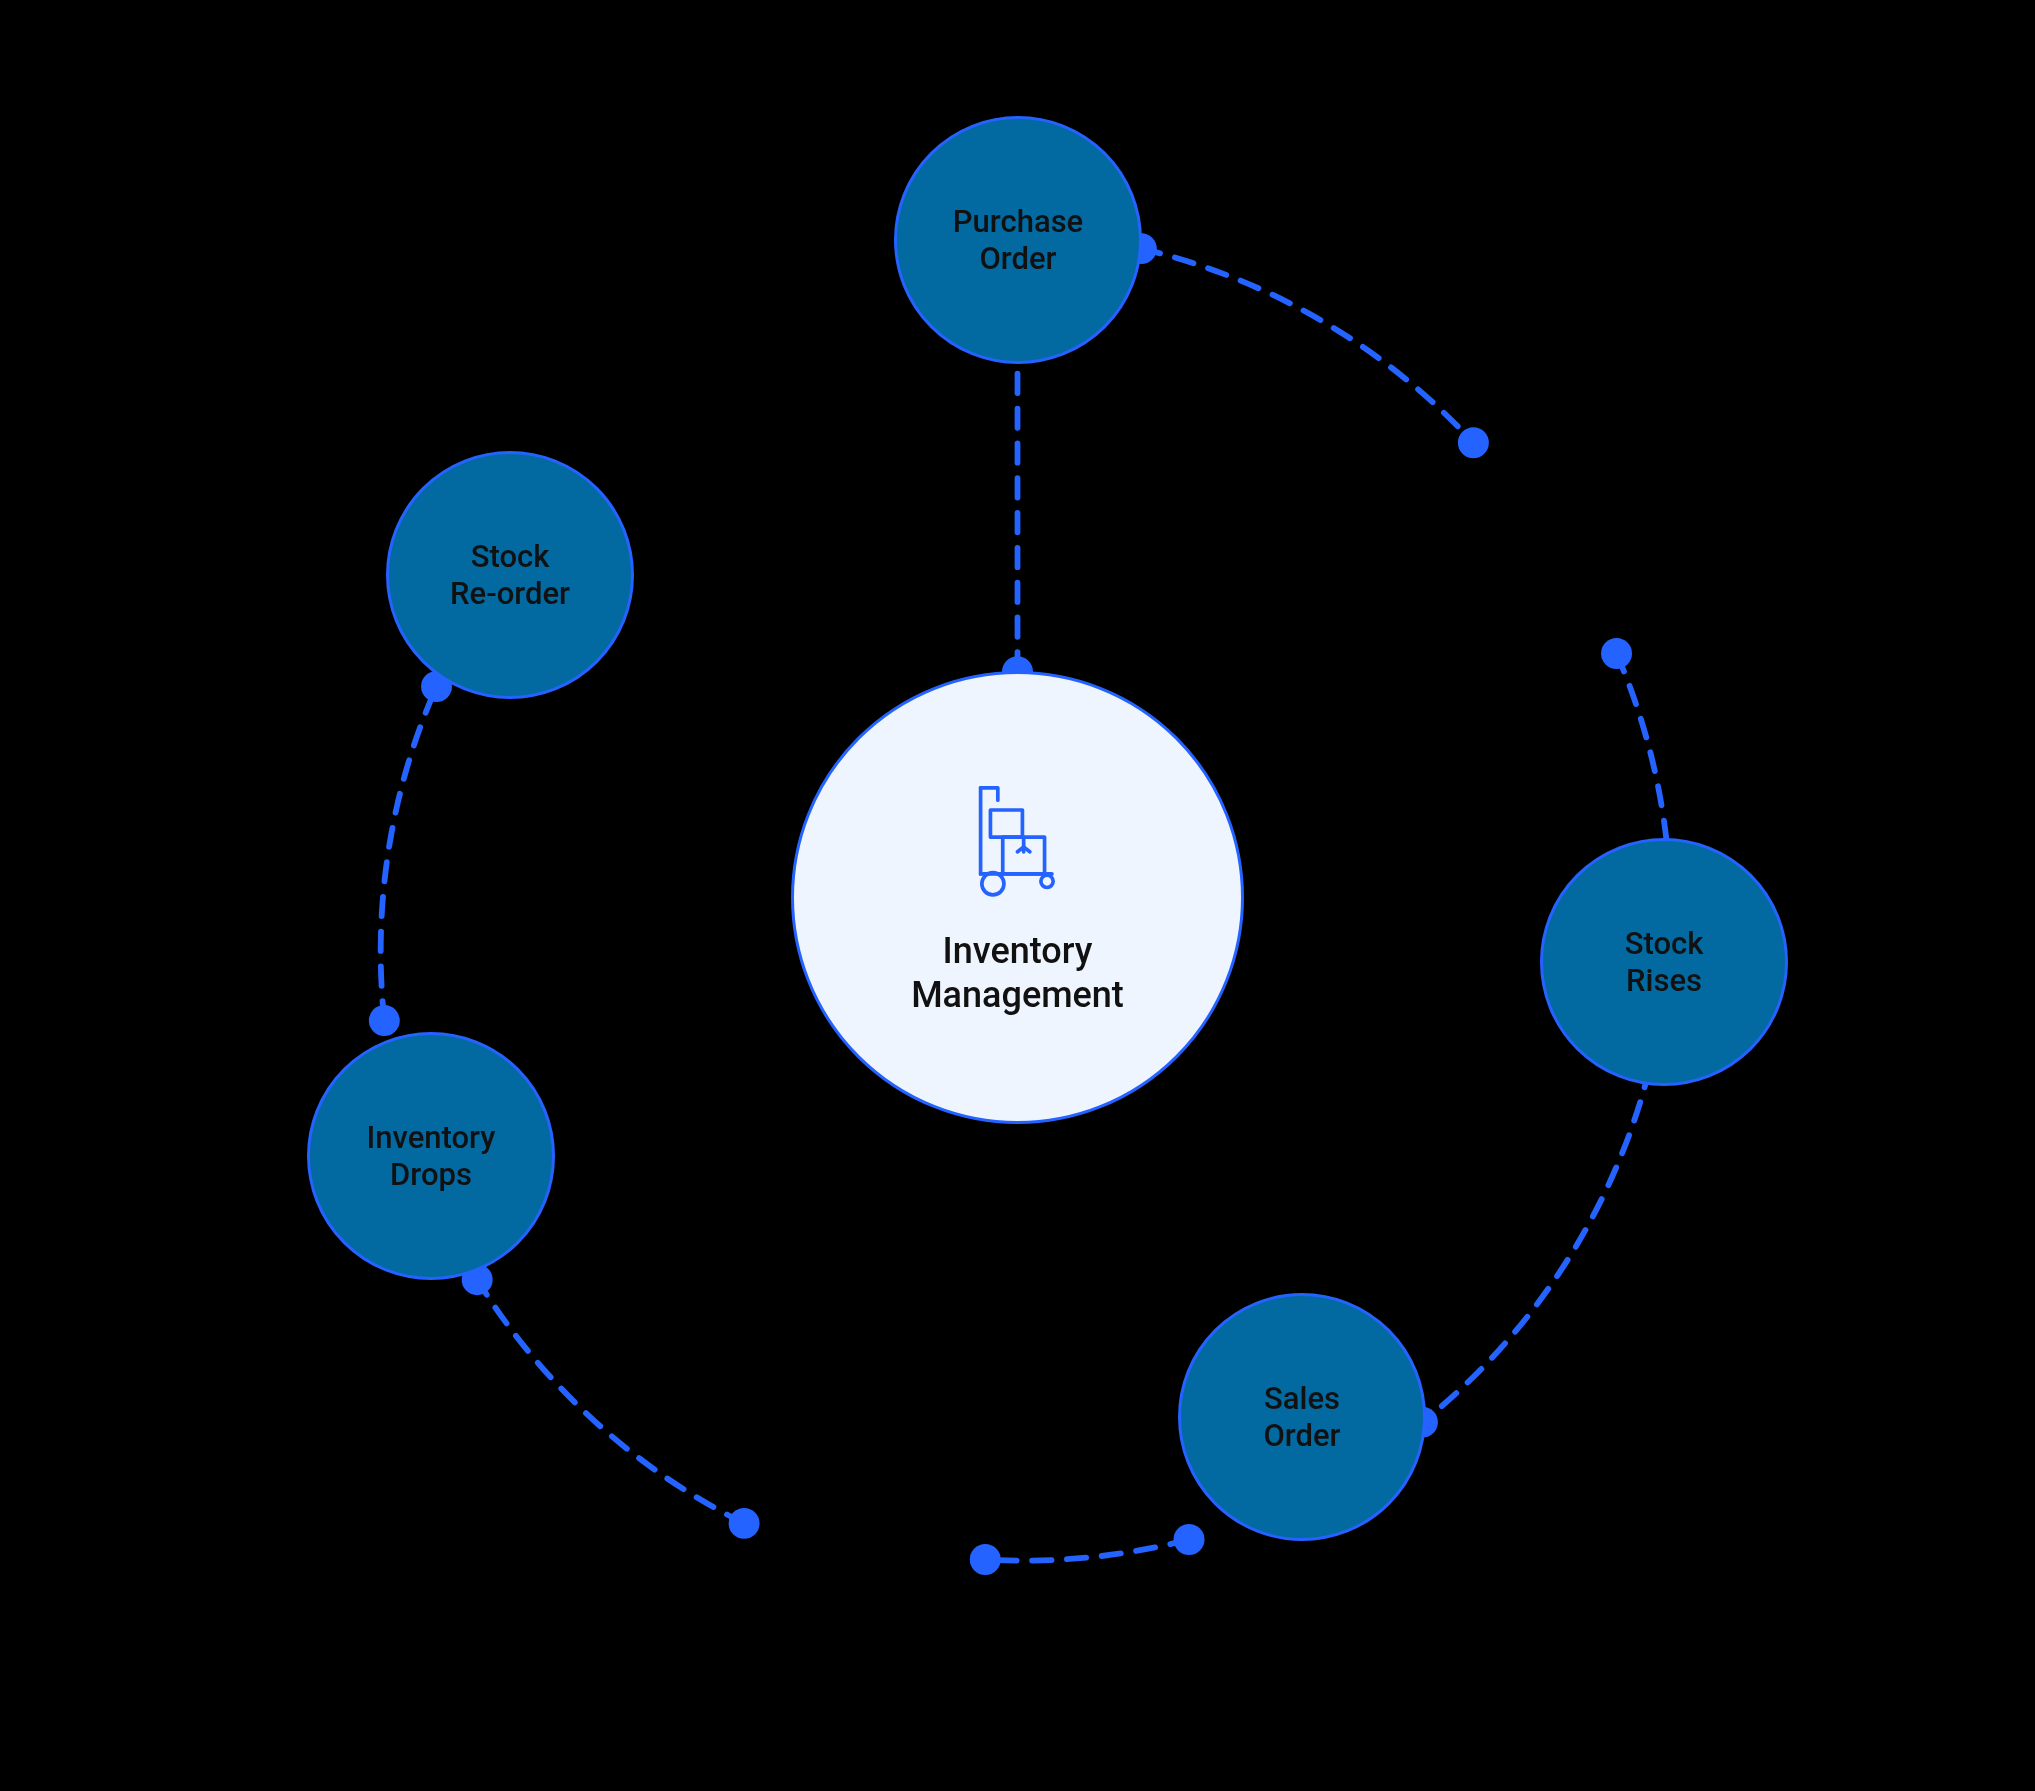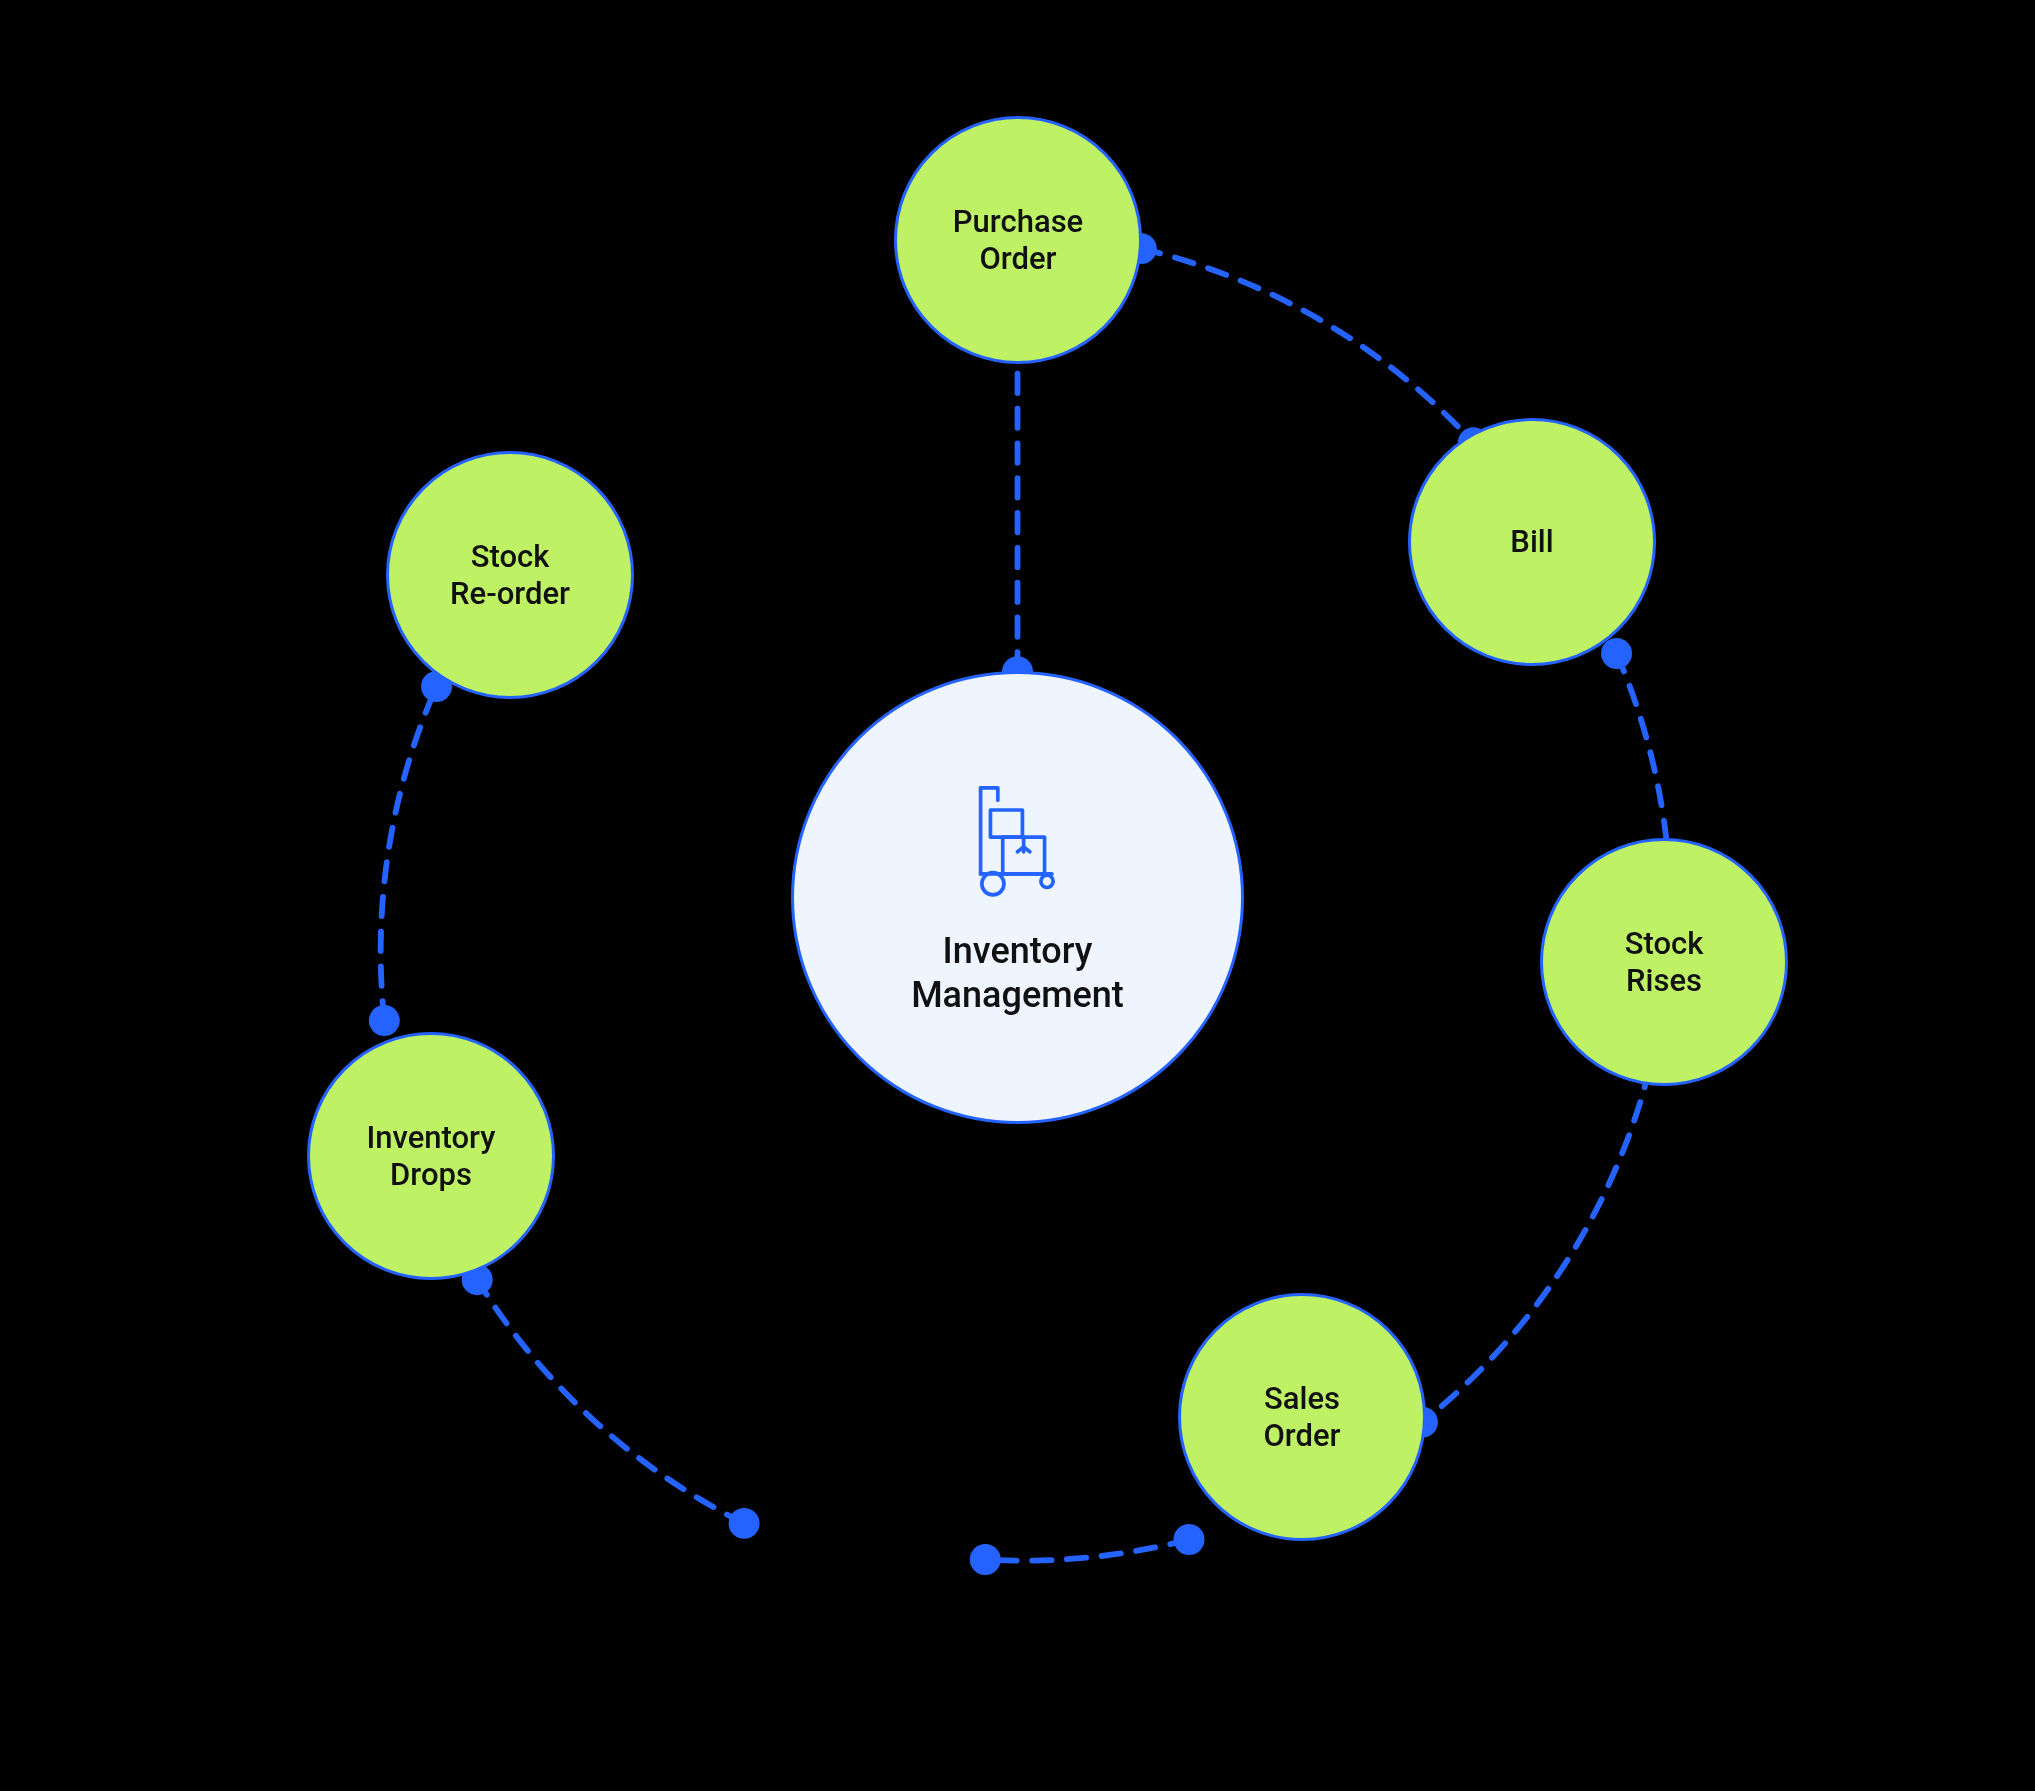--- a/index.html
+++ b/index.html
@@ -19,21 +19,21 @@
   svg.connectors {
     position: absolute;
     top: 0;
     left: 0;
     width: 2035px;
     height: 1792px;
     pointer-events: none;
   }
   .node {
     position: absolute;
-    background: #bef264;
+    background: #0369a1;
     border-radius: 50%;
     display: flex;
     flex-direction: column;
     align-items: center;
     justify-content: center;
     text-align: center;
     color: #111111;
     box-sizing: border-box;
   }
   .center-node {
@@ -136,23 +136,20 @@
         <rect x="28" y="26" width="26" height="22"></rect>
       </svg>
     </span>
     <div class="center-label">Inventory<br>Management</div>
   </div>
 
   <div class="node outer-node" style="left:894px; top:116px;">
     <div class="outer-label">Purchase<br>Order</div>
   </div>
 
-  <div class="node outer-node" style="left:1408px; top:418px;">
-    <div class="outer-label">Bill</div>
-  </div>
 
   <div class="node outer-node" style="left:1540px; top:838px;">
     <div class="outer-label">Stock<br>Rises</div>
   </div>
 
   <div class="node outer-node" style="left:1178px; top:1293px;">
     <div class="outer-label">Sales<br>Order</div>
   </div>
 
 

